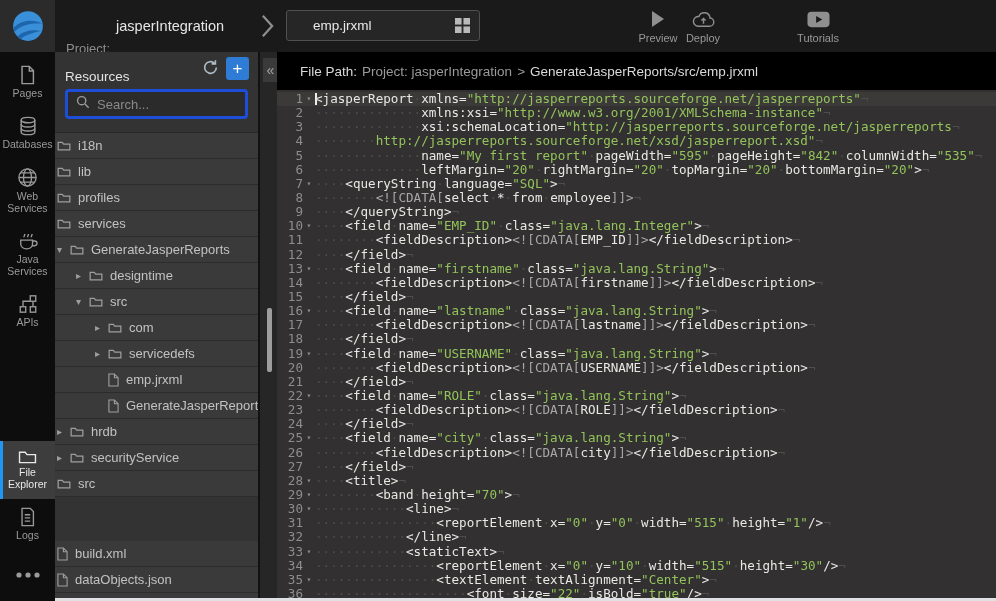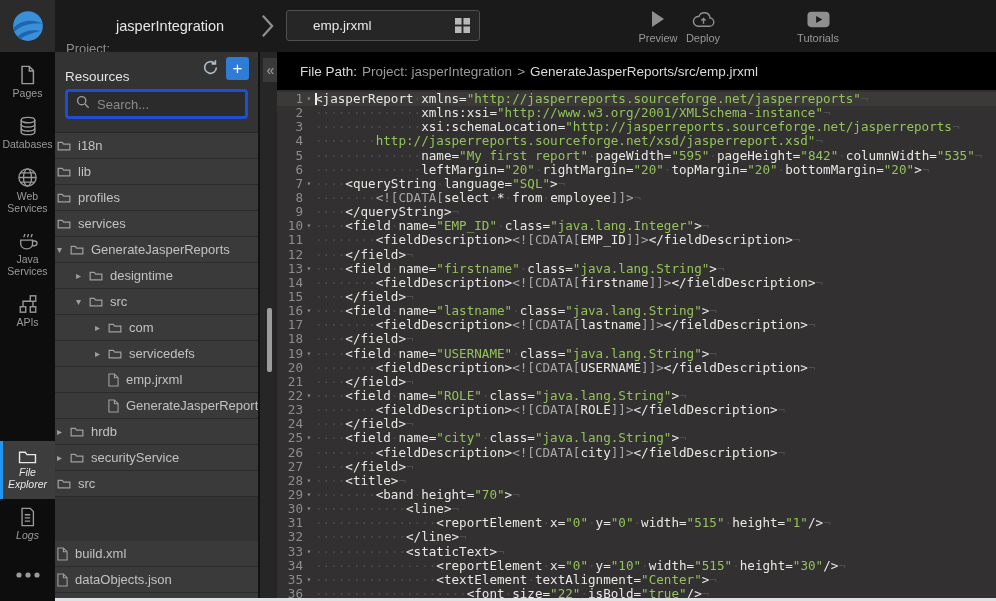--- a/index.html
+++ b/index.html
@@ -17,21 +17,21 @@
   .file-selector { position:absolute; left:286px; top:10px; width:194px; height:31px; background:#262626; border:1px solid #505050; border-radius:3px; display:flex; align-items:center; cursor:pointer; }
   .file-selector-text { color:#e9e9e9; font-size:13.5px; margin-left:26px; flex:1; }
   .fs-grid { margin-right:9px; display:flex; }
   .action-item { position:absolute; top:9px; display:flex; flex-direction:column; align-items:center; gap:3px; color:#999; font-size:11px; cursor:pointer; }
   .action-item .a-icon { height:20px; display:flex; align-items:center; }
 
   
   .rail { position:absolute; left:0; top:52px; width:55px; height:549px; background:#0d0d0d; padding-top:5px; }
   .rail-item { display:flex; flex-direction:column; align-items:center; text-align:center; color:#9a9a9a; font-size:10.5px; line-height:12px; padding:8px 0 9px; cursor:pointer; }
   .rail-item.active { background:#3d3d3d; box-shadow:inset 3px 0 0 #2196f3; color:#e8e8e8; }
-  .rail-bottom { position:absolute; left:0; top:389px; width:55px;font-style:italic; }
+  .rail-bottom { position:absolute; left:0; top:389px; width:55px; }
   .rail-dots { display:flex; justify-content:center; margin-top:14px; color:#9a9a9a; }
 
   
   .panel { position:absolute; left:55px; top:52px; width:203px; height:549px; background:#333333; overflow:hidden; }
   .panel-title { position:absolute; left:10px; top:9px; color:#e3e3e3; font-size:13.5px;margin-top:8px; }
   .refresh-btn { position:absolute; left:145px; top:7px; width:20px; height:20px; display:flex; align-items:center; justify-content:center; cursor:pointer; }
   .plus-btn { position:absolute; left:171px; top:5px; width:23px; height:23px; background:#2f7cd6; border-radius:3px; color:#fff; display:flex; align-items:center; justify-content:center; font-size:17px; line-height:1; cursor:pointer; }
   .search-box { position:absolute; left:10px; top:37px; width:183px; height:30px; background:#2b2b2b; border:3px solid #1d4ed8; border-radius:4px; display:flex; align-items:center; padding:0 8px; gap:7px; }
   .search-box input { background:transparent; border:none; outline:none; color:#cfcfcf; font-size:13px; width:100%; font-family:"Liberation Sans",sans-serif; }
   .search-box input::placeholder { color:#8a8a8a; }

